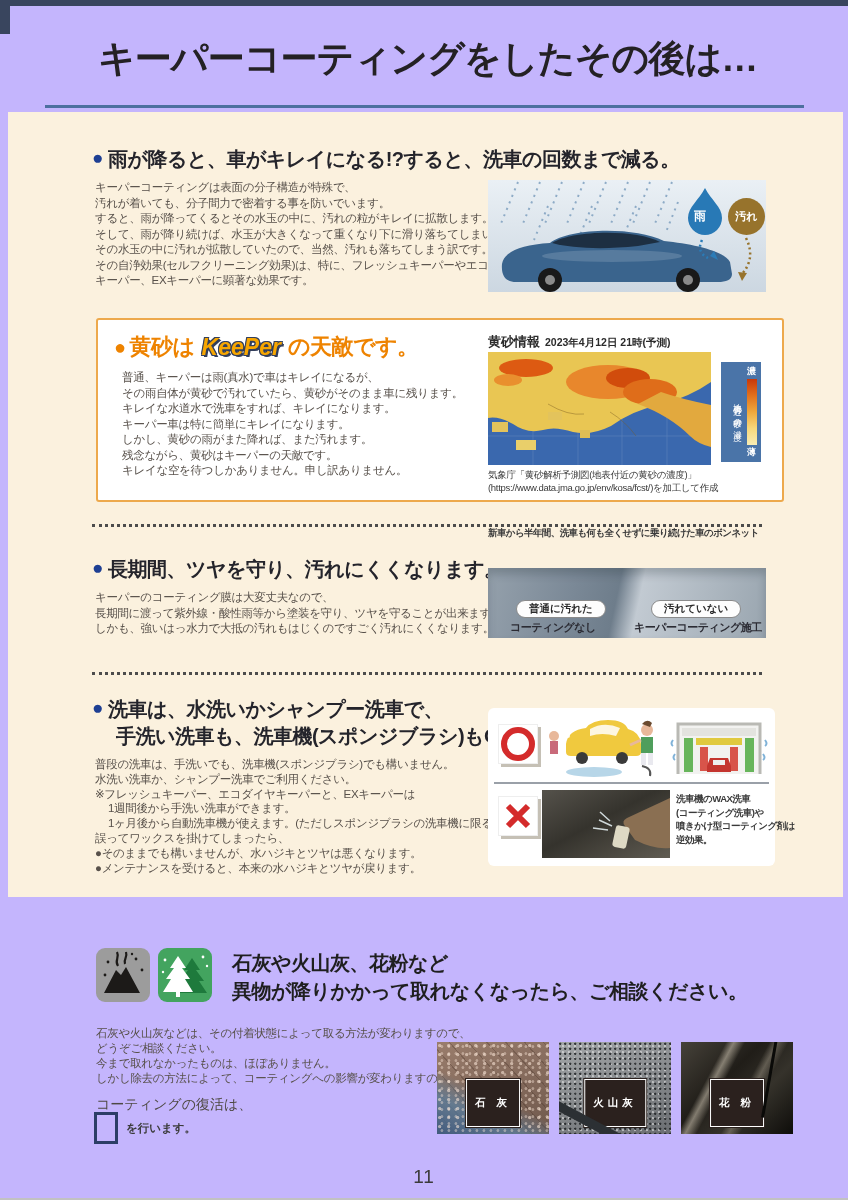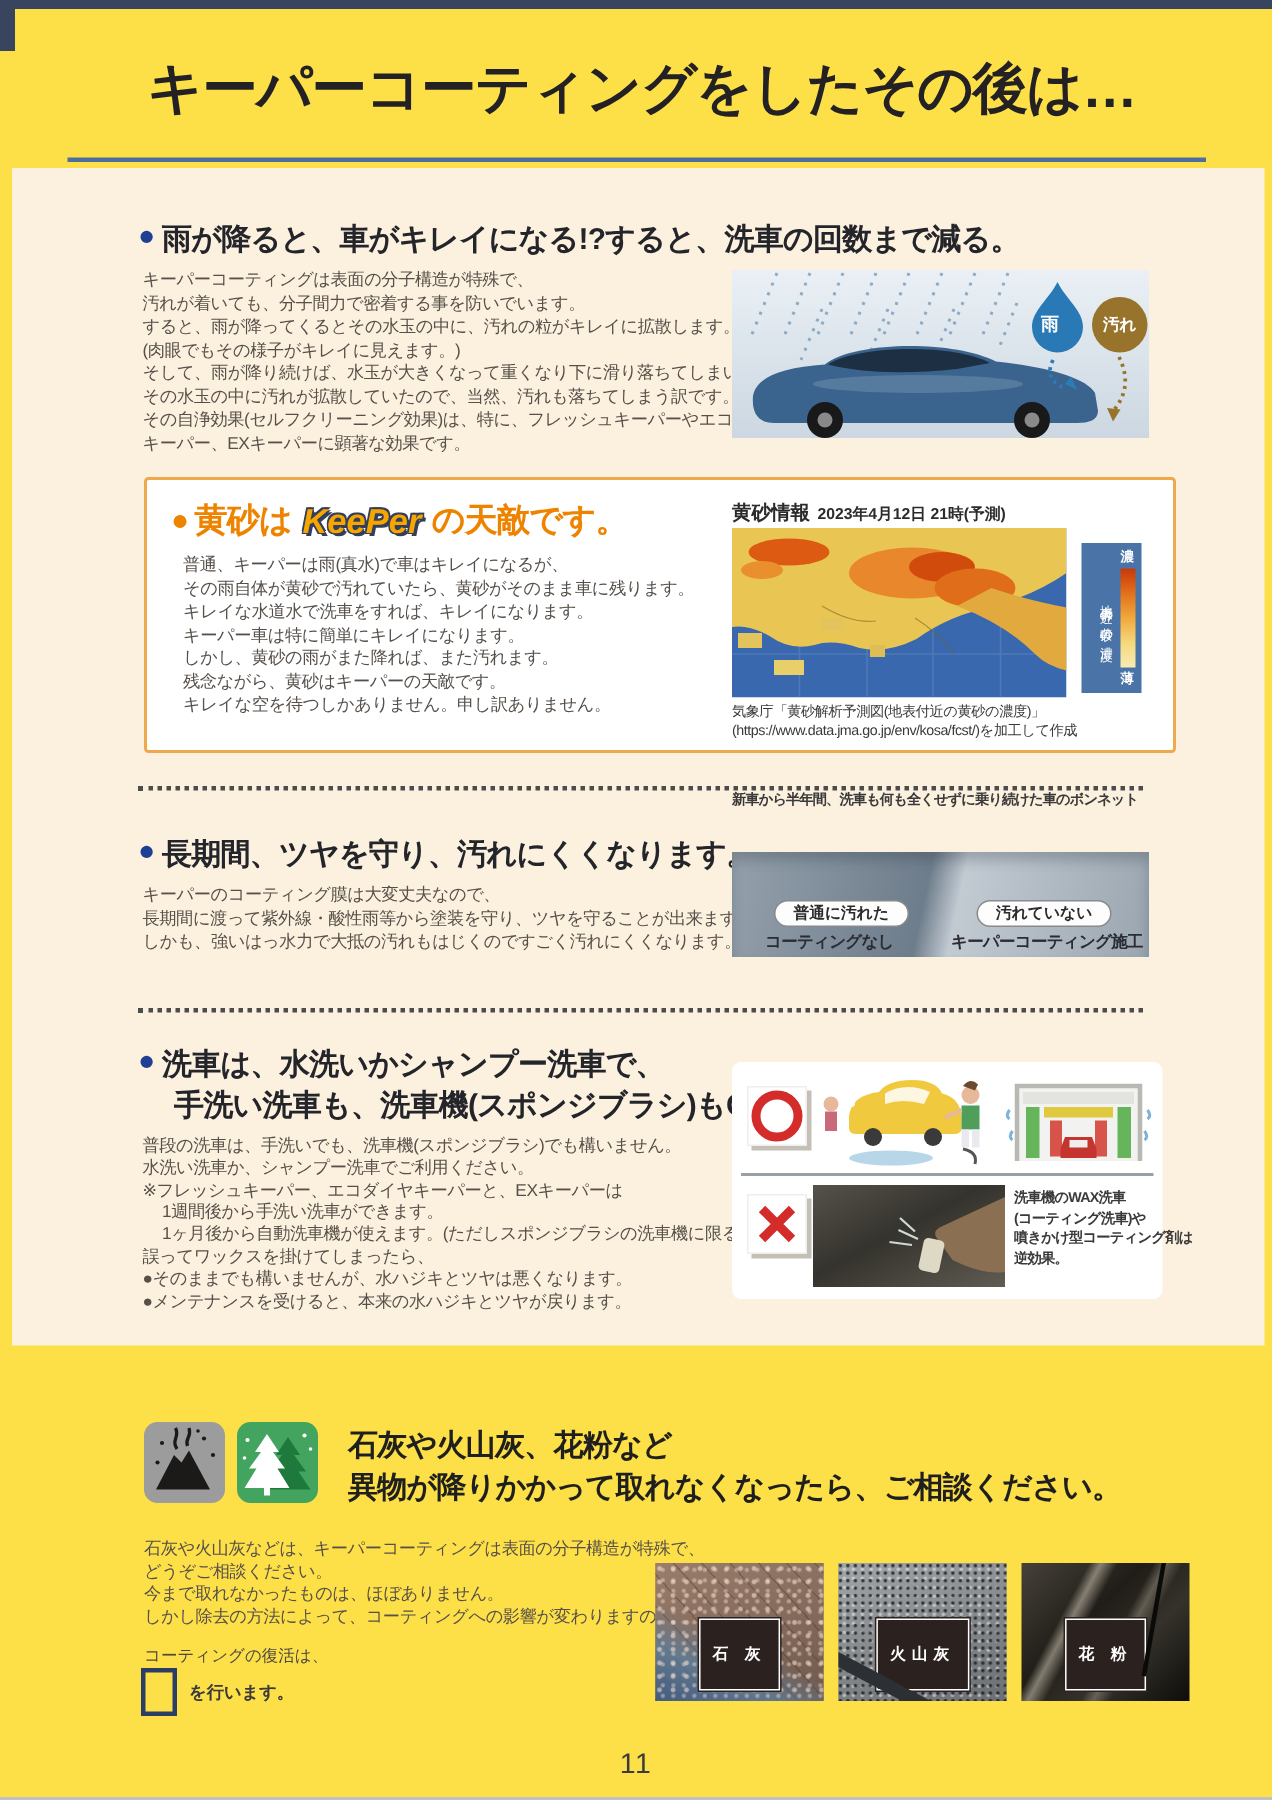--- a/index.html
+++ b/index.html
@@ -1,16 +1,16 @@
 <!DOCTYPE html>
 <html><head>
 <meta charset="utf-8">
 <style>
   html,body{margin:0;padding:0;background:#e9e9e9;}
-  .page{position:relative;width:848px;height:1200px;background:#fde047;overflow:hidden;
+  .page{position:relative;width:848px;height:1200px;background:#c4b5fd;overflow:hidden;
         font-family:"Liberation Sans","DejaVu Sans",sans-serif;color:#3c3c3c;}
   .abs{position:absolute;}
   
   .topbar{position:absolute;top:0;left:0;right:0;height:6px;background:#39455e;}
   .corner{position:absolute;top:0;left:0;width:10px;height:34px;background:#39455e;}
   .pagetitle{position:absolute;left:98px;top:34px;font-size:37px;font-weight:900;
              color:#242124;letter-spacing:-1px;white-space:nowrap;}
   .bluerule{position:absolute;left:45px;right:44px;top:105px;height:3px;background:#4d6f9f;}
   .beige{position:absolute;left:8px;right:5px;top:112px;height:785px;background:#fbf1de;}
   
@@ -73,21 +73,21 @@
   .ring{width:22px;height:22px;border:6px solid #d42b2b;border-radius:50%;}
   .divline{position:absolute;left:6px;right:6px;top:74px;height:2px;background:#9aa0a8;}
   .washnote{position:absolute;left:188px;top:84px;font-size:9.5px;line-height:13.5px;
             font-weight:700;color:#3a3a3a;white-space:nowrap;letter-spacing:-0.5px;}
   
   .icontile{position:absolute;width:54px;height:54px;border-radius:9px;}
   .tile-gray{background:#9c9c9c;}
   .tile-green{background:#43a45f;}
   .fh{position:absolute;font-size:20px;font-weight:900;color:#1f1f1f;white-space:nowrap;
       letter-spacing:-0.5px;}
-  .revival{position:absolute;left:96px;top:1096px;font-size:11px;color:#4e4943;}
+  .revival{position:absolute;left:96px;top:1096px;font-size:14px;color:#4e4943;}
   .brrow{position:absolute;left:94px;top:1112px;display:flex;align-items:center;}
   .brk{width:9px;height:26px;border:3px solid #2c3e66;}
   .brk.l{border-right:none;}
   .brk.r{border-left:none;}
   .brtext{font-size:16px;font-weight:800;color:#23232a;letter-spacing:2px;padding:0 10px;
           white-space:nowrap;}
   .brsuffix{font-size:11.5px;font-weight:800;color:#3a3a3a;margin-left:8px;white-space:nowrap;}
   .photo{position:absolute;top:1042px;width:112px;height:92px;overflow:hidden;}
   .plate{position:absolute;bottom:7px;left:50%;transform:translateX(-50%);background:#2b211e;
          color:#fff;font-size:10.5px;font-weight:700;padding:16px 8px;letter-spacing:4px;
@@ -128,21 +128,20 @@
   <div class="beige"></div>
 
   <div class="h" style="left:92px;top:146px">
     <span class="bullet">●</span>
     <span>雨が降ると、車がキレイになる!?すると、洗車の回数まで減る。</span>
   </div>
   <div class="body" style="left:95px;top:180px">
     <div>キーパーコーティングは表面の分子構造が特殊で、</div>
     <div>汚れが着いても、分子間力で密着する事を防いでいます。</div>
     <div>すると、雨が降ってくるとその水玉の中に、汚れの粒がキレイに拡散します。</div>
-    <div>(肉眼でもその様子がキレイに見えます。)</div>
     <div>そして、雨が降り続けば、水玉が大きくなって重くなり下に滑り落ちてしまいます。</div>
     <div>その水玉の中に汚れが拡散していたので、当然、汚れも落ちてしまう訳です。</div>
     <div>その自浄効果(セルフクリーニング効果)は、特に、フレッシュキーパーやエコダイヤ</div>
     <div>キーパー、EXキーパーに顕著な効果です。</div>
   </div>
 
   <div class="rainfig">
     <svg width="278" height="112" viewBox="0 0 278 112">
       <g stroke="#7fa0bf" stroke-width="2" stroke-dasharray="2 5" opacity=".85">
         <line x1="30" y1="2" x2="12" y2="46"></line>
@@ -357,21 +356,21 @@
       <circle cx="7" cy="12" r="1.4" fill="#fff"></circle>
         <circle cx="45" cy="9" r="1.4" fill="#fff"></circle>
       <circle cx="49" cy="18" r="1.2" fill="#fff"></circle>
         <circle cx="5" cy="24" r="1.2" fill="#fff"></circle>
     </svg>
   </div>
   <div class="fh" style="left:232px;top:950px">石灰や火山灰、花粉など</div>
   <div class="fh" style="left:232px;top:978px">異物が降りかかって取れなくなったら、ご相談ください。</div>
 
   <div class="body" style="left:96px;top:1026px;line-height:15px">
-    <div>石灰や火山灰などは、キーパーコーティングは表面の分子構造が特殊で、</div>
+    <div>石灰や火山灰などは、その付着状態によって取る方法が変わりますので、</div>
     <div>どうぞご相談ください。</div>
     <div>今まで取れなかったものは、ほぼありません。</div>
     <div>しかし除去の方法によって、コーティングへの影響が変わりますので、</div>
   </div>
 
   <div class="revival">コーティングの復活は、</div>
   <div class="brrow">
     <span class="brk l"></span>
     <span class="brk r"></span>
     <span class="brsuffix">を行います。</span>

